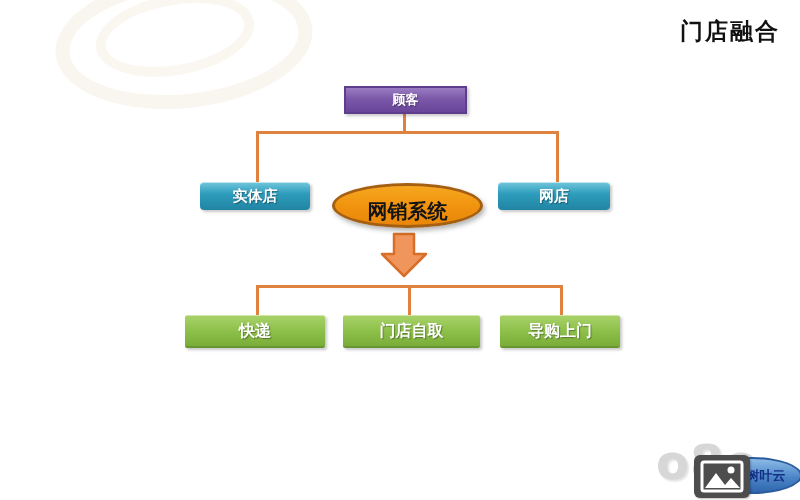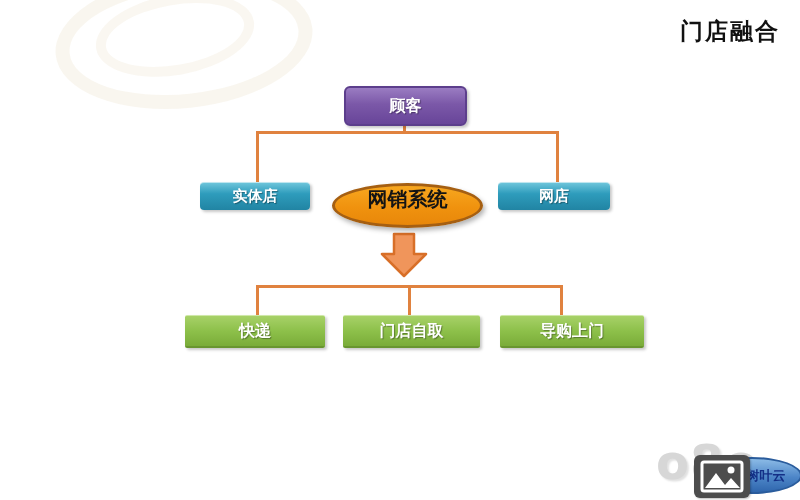--- a/index.html
+++ b/index.html
@@ -17,46 +17,46 @@
     color:#111;letter-spacing:2px;
   }
 
   .node{
     position:absolute;display:flex;align-items:center;justify-content:center;
     color:#fff;font-weight:bold;font-size:16px;
     text-shadow:1px 1px 1px rgba(0,0,0,0.35);
     box-shadow:2px 2px 3px rgba(0,0,0,0.22);
   }
   .node-purple{
-    left:344px;top:86px;width:123px;height:40px;border-radius:6px;
+    left:344px;top:86px;width:123px;height:28px;border-radius:0;
     background:linear-gradient(180deg,#9a7cc2 0%,#7b58a8 45%,#684599 100%);
-    border:2px solid #5c3e8c;box-sizing:border-box;font-size:16px;
+    border:2px solid #5c3e8c;box-sizing:border-box;font-size:13px;
   }
   .node-teal{
     height:28px;border-radius:4px;box-sizing:border-box;
     background:linear-gradient(180deg,#6cc4da 0%,#2e9cbc 40%,#2184a3 100%);
     border-top:1px solid #bfe6ef;font-size:15px;
   }
   .node-teal-left{left:200px;top:182px;width:110px;}
   .node-teal-right{left:498px;top:182px;width:112px;}
   .node-green{
     top:315px;height:33px;border-radius:2px;box-sizing:border-box;
     background:linear-gradient(180deg,#a7d168 0%,#8dc04a 50%,#7aac39 100%);
     border-top:1px solid #cfe8a8;border-bottom:2px solid #699630;
   }
   .node-green-1{left:185px;width:140px;}
   .node-green-2{left:343px;width:137px;}
-  .node-green-3{left:500px;width:144px;}
+  .node-green-3{left:500px;width:120px;}
 
   .ellipse{
     position:absolute;left:332px;top:183px;width:151px;height:45px;
     border-radius:50%;box-sizing:border-box;
     background:linear-gradient(180deg,#f7a71f 0%,#f0920e 55%,#e8870a 100%);
     border:3px solid #a55f12;
-    display:flex;align-items:flex-start;justify-content:center;
+    display:flex;align-items:flex-end;justify-content:center;
     font-family:"DejaVu Serif","Liberation Serif",serif;
     font-weight:bold;font-size:20px;color:#141414;
     box-shadow:2px 3px 5px rgba(0,0,0,0.3);z-index:2;
   }
 
   .conn{position:absolute;background:#e0823f;}
 
   .arrow-wrap{position:absolute;left:380px;top:232px;width:48px;height:46px;}
 
   

